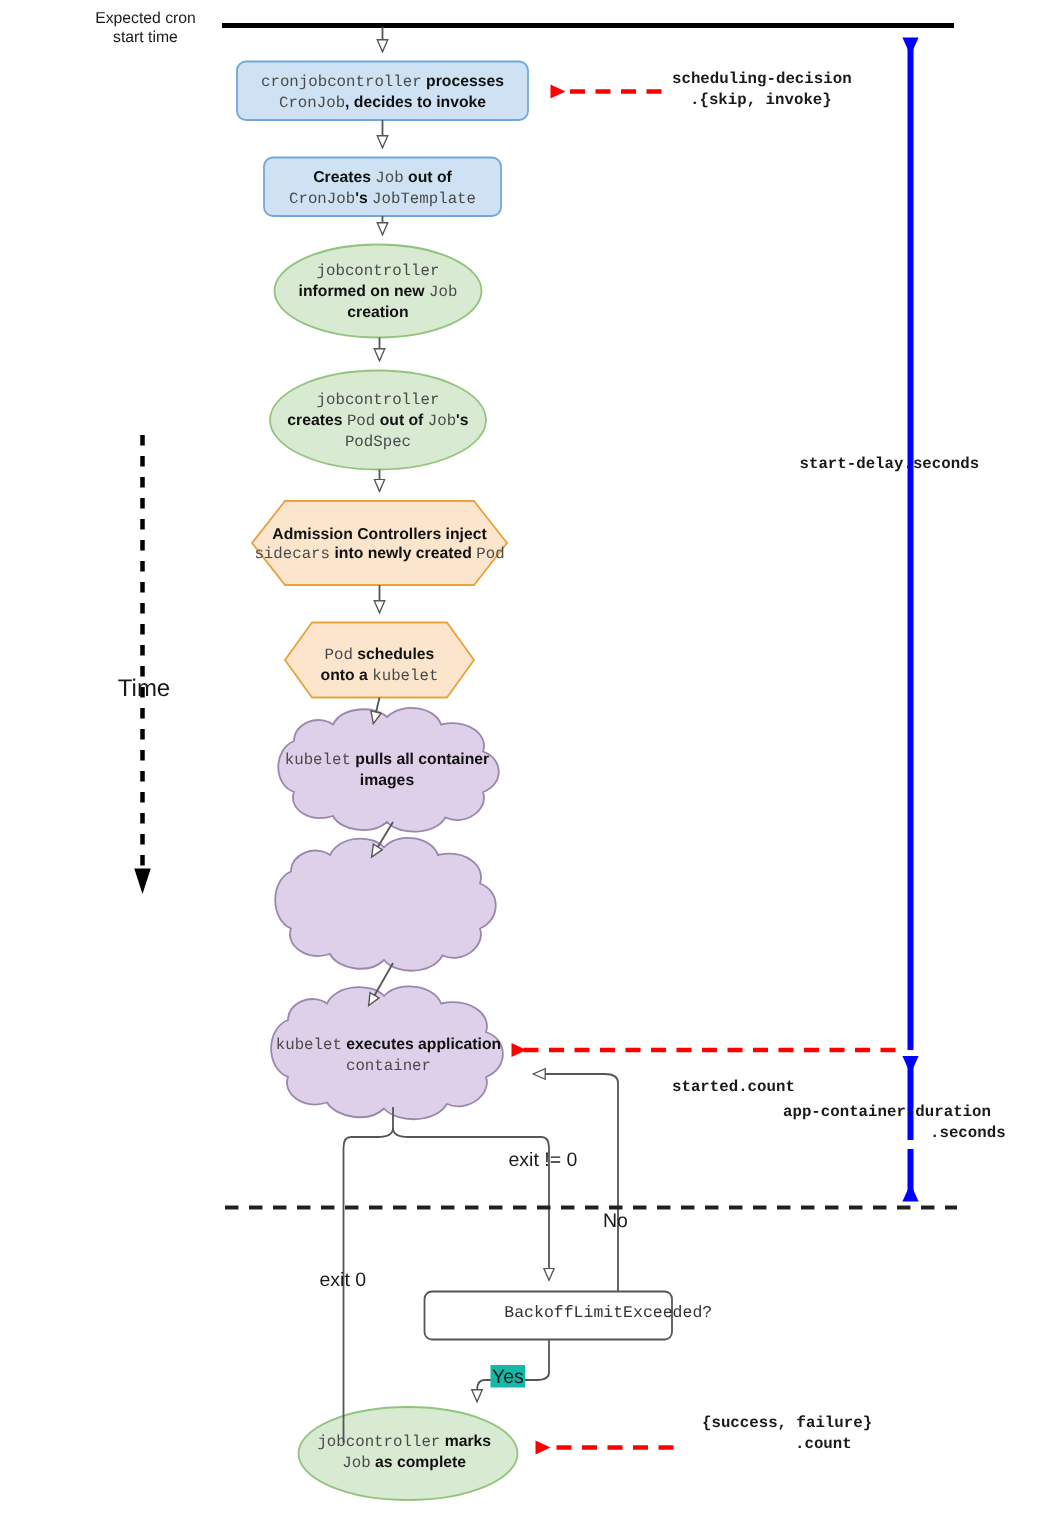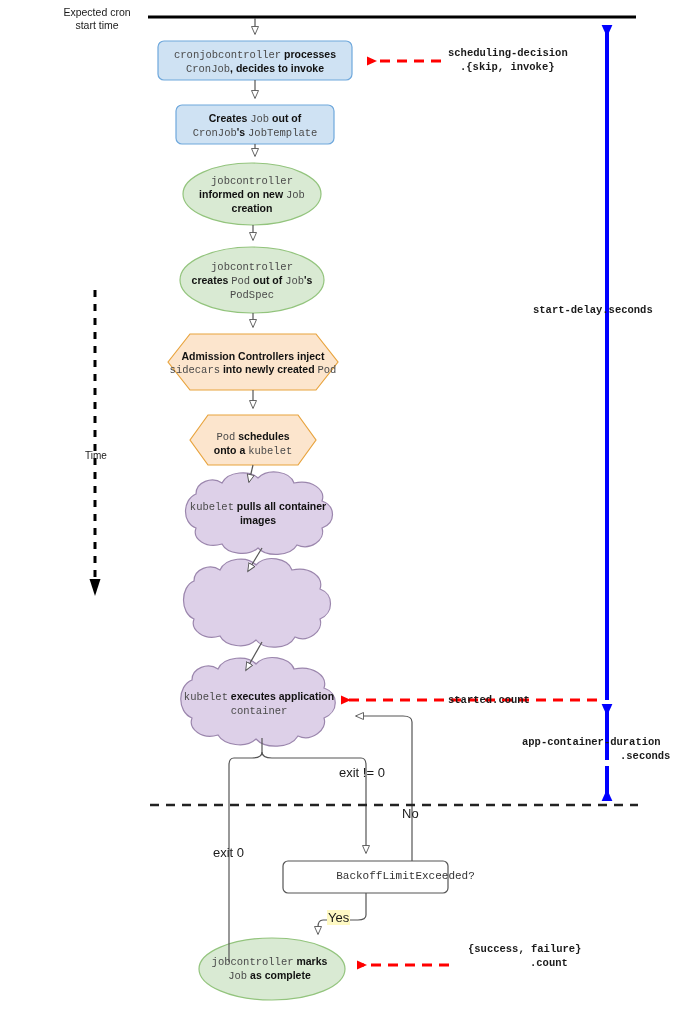--- a/index.html
+++ b/index.html
@@ -214,21 +214,21 @@
       <line x1="597" y1="700" x2="342" y2="700" stroke="#ff0000" stroke-width="3" stroke-dasharray="10,7" marker-end="url(#redArrow)"></line>
     </g>
     <g>
       <line x1="449" y1="965" x2="358" y2="965" stroke="#ff0000" stroke-width="3" stroke-dasharray="10,7" marker-end="url(#redArrow)"></line>
     </g>
   </svg>
 
   <div class="plain-label" style="left:52px; top:6px; width:90px;">Expected cron
 start time</div>
 
-  <div class="plain-label" style="left:66px; top:450px; width:60px; font-size:10px;">Time</div>
+  <div class="plain-label" style="left:66px; top:450px; width:60px; font-size:16px;">Time</div>
 
   <div class="node-label" style="left:158px; top:48px; width:194px;"><span class="code">cronjobcontroller</span><span class="mix"> processes</span><br><span class="code">CronJob</span><span class="mix">, decides to invoke</span></div>
 
   <div class="node-label" style="left:176px; top:112px; width:158px;"><span class="mix">Creates </span><span class="code">Job</span><span class="mix"> out of</span><br><span class="code">CronJob</span><span class="mix">'s </span><span class="code">JobTemplate</span></div>
 
   <div class="node-label" style="left:183px; top:174px; width:138px;"><span class="code">jobcontroller</span><br><span class="mix">informed on new </span><span class="code">Job</span><br><span class="mix">creation</span></div>
 
   <div class="node-label" style="left:180px; top:260px; width:144px;"><span class="code">jobcontroller</span><br><span class="mix">creates </span><span class="code">Pod</span><span class="mix"> out of </span><span class="code">Job</span><span class="mix">'s</span><br><span class="code">PodSpec</span></div>
 
   <div class="node-label" style="left:168px; top:350px; width:170px;"><span class="mix">Admission Controllers inject</span><br><span class="code">sidecars</span><span class="mix"> into newly created </span><span class="code">Pod</span></div>
@@ -240,25 +240,25 @@
 
   <div class="node-label" style="left:164px; top:690px; width:190px;"><span class="code">kubelet</span><span class="mix"> executes application</span><br><span class="code">container</span></div>
 
   <div class="mono-node" style="left:283px; top:870px; width:165px; font-size:11px; color:#333333;">BackoffLimitExceeded?</div>
 
   <div class="node-label" style="left:200px; top:955px; width:139px;"><span class="code">jobcontroller</span><span class="mix"> marks</span><br><span class="code">Job</span><span class="mix"> as complete</span></div>
 
   <div class="edge-label" style="left:213px; top:845px;">exit 0</div>
   <div class="edge-label" style="left:339px; top:765px;">exit != 0</div>
   <div class="edge-label" style="left:402px; top:806px;">No</div>
-  <div class="edge-label" style="left:327px; top:910px; background:#fef9c3; padding:0 1px;">Yes</div>
+  <div class="edge-label" style="left:327px; top:910px; background:#14b8a6; padding:0 1px;">Yes</div>
 
   <div class="mono-label" style="left:448px; top:46px; width:200px; text-align:left;"><span>scheduling-decision</span><br><span style="display:inline-block; margin-left:12px;">.{skip, invoke}</span></div>
 
-  <div class="mono-label" style="left:448px; top:693px; width:110px; text-align:left;">started.count</div>
+  <div class="mono-label" style="left:448px; top:718px; width:110px; text-align:left;">started.count</div>
 
   <div class="mono-label" style="left:468px; top:942px; width:180px; text-align:left;"><span>{success, failure}</span><br><span style="display:inline-block; margin-left:62px;">.count</span></div>
 
   <div class="mono-label" style="left:533px; top:303px; width:160px; text-align:left;">start-delay.seconds</div>
 
   <div class="mono-label" style="left:522px; top:735px; width:180px; text-align:left;"><span>app-container-duration</span><br><span style="display:inline-block; margin-left:98px;">.seconds</span></div>
 
 </div>
 
 </body></html>

